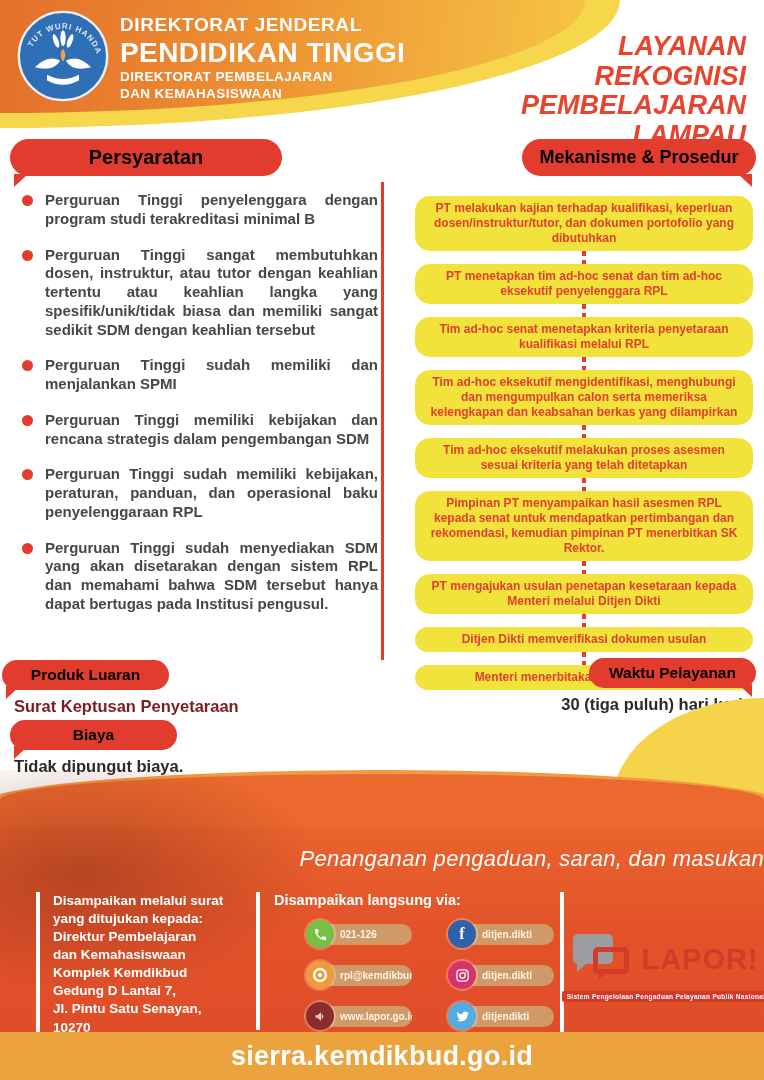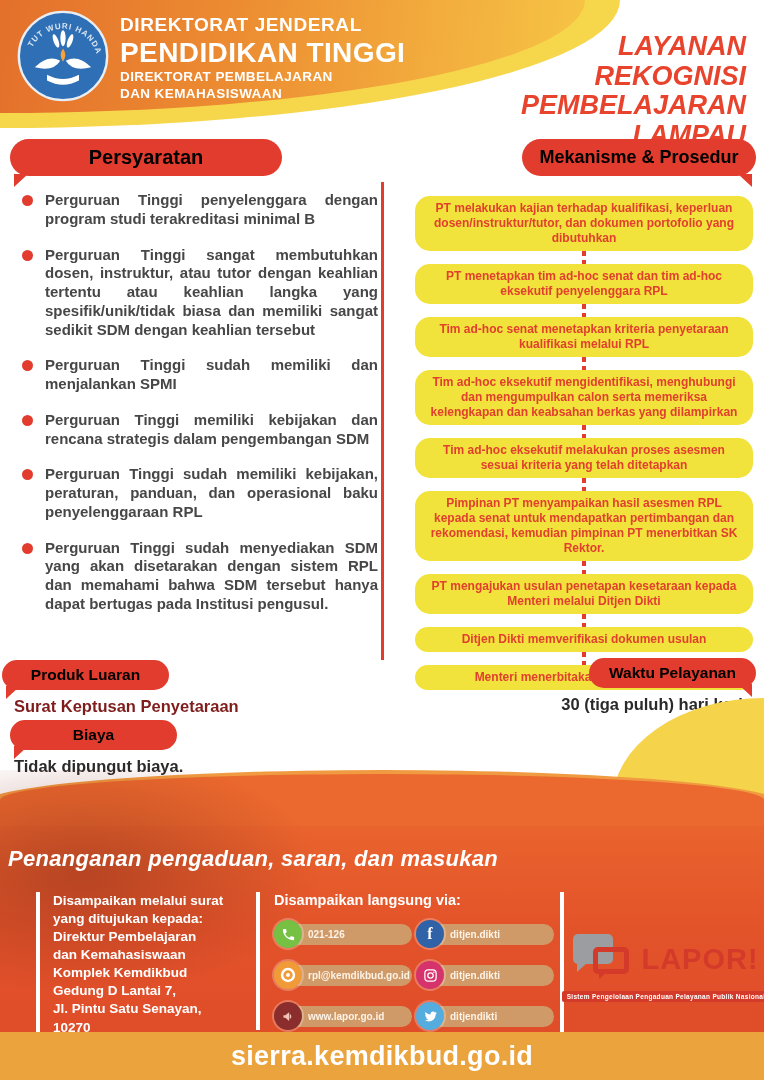--- a/index.html
+++ b/index.html
@@ -60,31 +60,31 @@
   .yellow-swoosh { position:absolute; right:0; top:698px; width:152px; height:106px;
     background:#f5d34b; border-top-left-radius:100% 100%; }
   .swoosh-light { position:absolute; left:-20px; top:770px; width:804px; height:70px;
     background:#f09b41; border-radius:100% 100% 0 0 / 70px 70px 0 0; }
   .bottom-section { position:absolute; left:0; top:800px; width:764px; height:232px;
     background:linear-gradient(180deg,#eb682e 0%,#e3532a 55%,#df4d29 100%); }
   .bottom-section::before { content:''; position:absolute; left:0; top:-26px; width:100%; height:52px;
     background:#eb682e; border-radius:100% 100% 0 0 / 52px 52px 0 0; }
   .blob { position:absolute; left:-50px; top:-30px; width:380px; height:230px; pointer-events:none;
     background:radial-gradient(ellipse at 35% 45%, rgba(135,45,25,.5) 0%, rgba(135,45,25,0) 68%); }
-  .complaint-heading { position:absolute; left:0; top:46px; width:100%; text-align:left;
-    color:#fff; font-style:italic; font-weight:700; font-size:22px; letter-spacing:.3px;padding-left:8px; }
+  .complaint-heading { position:absolute; left:0; top:46px; width:100%; text-align:right;
+    color:#fff; font-style:italic; font-weight:400; font-size:22px; letter-spacing:.3px;padding-left:8px; }
 
   .surat-col { position:absolute; left:36px; top:92px; width:210px;
     border-left:4px solid #fff; padding-left:13px; color:#fff; font-weight:700;
     font-size:13.5px; line-height:1.34; }
   .via-col { position:absolute; left:256px; top:92px; width:296px;
     border-left:4px solid #fff; padding-left:14px; }
   .via-label { color:#fff; font-weight:700; font-size:14.5px; margin-bottom:12px; }
   .pill-grid { display:grid; grid-template-columns:138px 138px; column-gap:4px; row-gap:13px; }
-  .pill { display:flex; align-items:center; height:28px; }
+  .pill { display:flex; align-items:center; height:28px;margin-left:32px; }
   .pill .icon { flex:0 0 28px; width:28px; height:28px; border-radius:50%;
     display:flex; align-items:center; justify-content:center; z-index:2;
     box-shadow:0 0 0 2px rgba(255,255,255,.25); }
   .pill .label { margin-left:-13px; height:21px; line-height:21px; flex:1;
     padding:0 8px 0 19px; background:#d09a68; border-radius:11px;
     color:#fdf3e7; font-size:10px; font-weight:700; white-space:nowrap; overflow:hidden; }
   .icon-phone { background:#76c043; }
   .icon-email { background:#f09a38; }
   .icon-mega  { background:#8c2d2d; }
   .icon-fb    { background:#2f62a7; color:#fff; font-weight:800; font-size:16px; font-family:"Liberation Serif", serif; }

